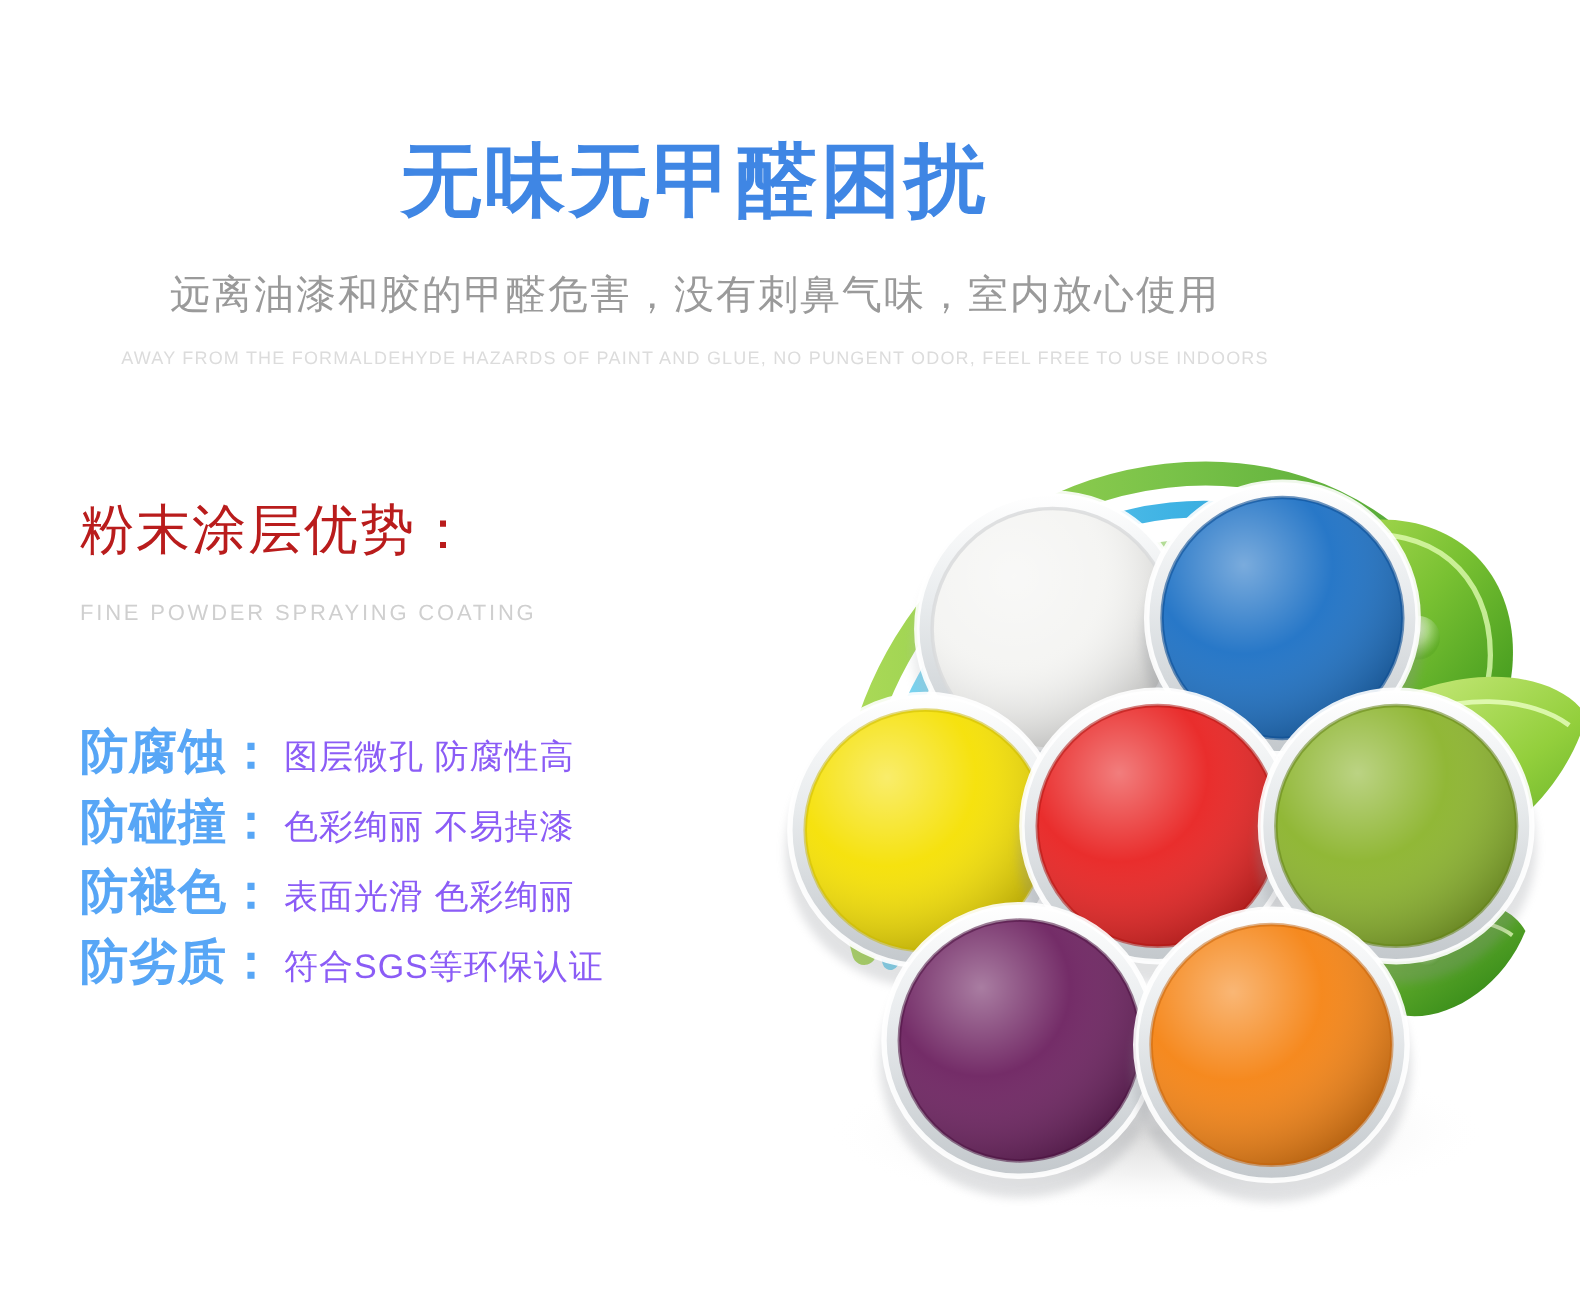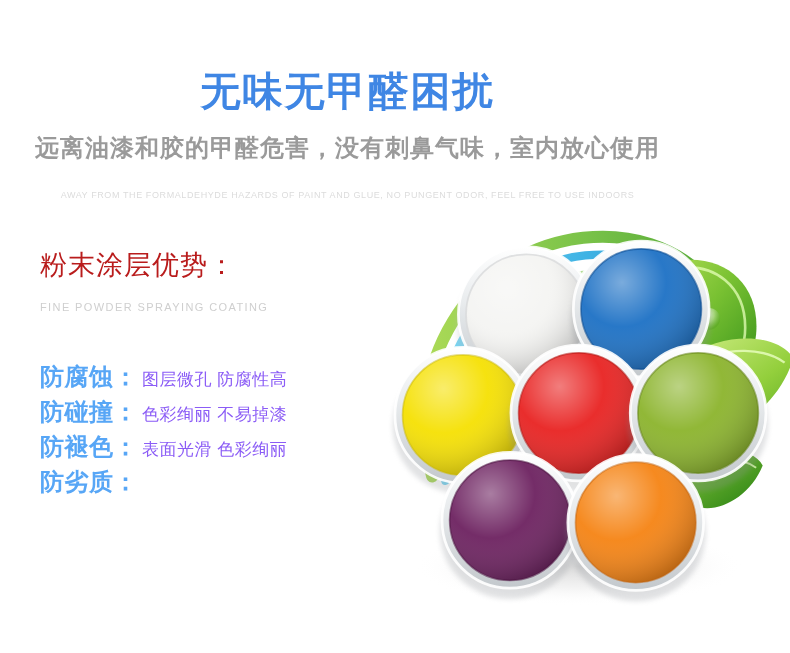--- a/index.html
+++ b/index.html
@@ -29,28 +29,28 @@
     padding-top: 66px;
     font-size: 40px;
     line-height: 50px;
     font-weight: bold;
     color: #3f86e4;
     letter-spacing: 2px;
   }
   .hero-subtitle {
     margin: 0;
     padding-top: 19px;
-    font-size: 24px;
+    font-size: 20px;
     line-height: 26px;
     color: #9a9a9a;
-    font-weight: bold;
+    font-weight: normal;
     letter-spacing: 1px;
   }
   .hero-subtitle-en {
-    margin: 16px;
+    margin: 0;
     padding-top: 12px;
     font-size: 9px;
     line-height: 12px;
     color: #dcdcdc;
     letter-spacing: 0.6px;
     font-weight: normal;
   }
 
   
   .advantages {
@@ -136,20 +136,21 @@
     <li class="feature-row">
       <span class="feature-label">防碰撞：</span>
       <span class="feature-value">色彩绚丽 不易掉漆</span>
     </li>
     <li class="feature-row">
       <span class="feature-label">防褪色：</span>
       <span class="feature-value">表面光滑 色彩绚丽</span>
     </li>
     <li class="feature-row">
       <span class="feature-label">防劣质：</span>
+      <span class="feature-value">符合SGS等环保认证</span>
     </li>
   </ul>
 </div>
 
 <div class="artwork">
   <svg width="418" height="405" viewBox="0 0 340 370" xmlns="http://www.w3.org/2000/svg">
     <defs>
 
       <radialGradient id="groundShadow" cx="50%" cy="50%" r="50%">
         <stop offset="0%" stop-color="#9a9a9a" stop-opacity="0.38"></stop>

